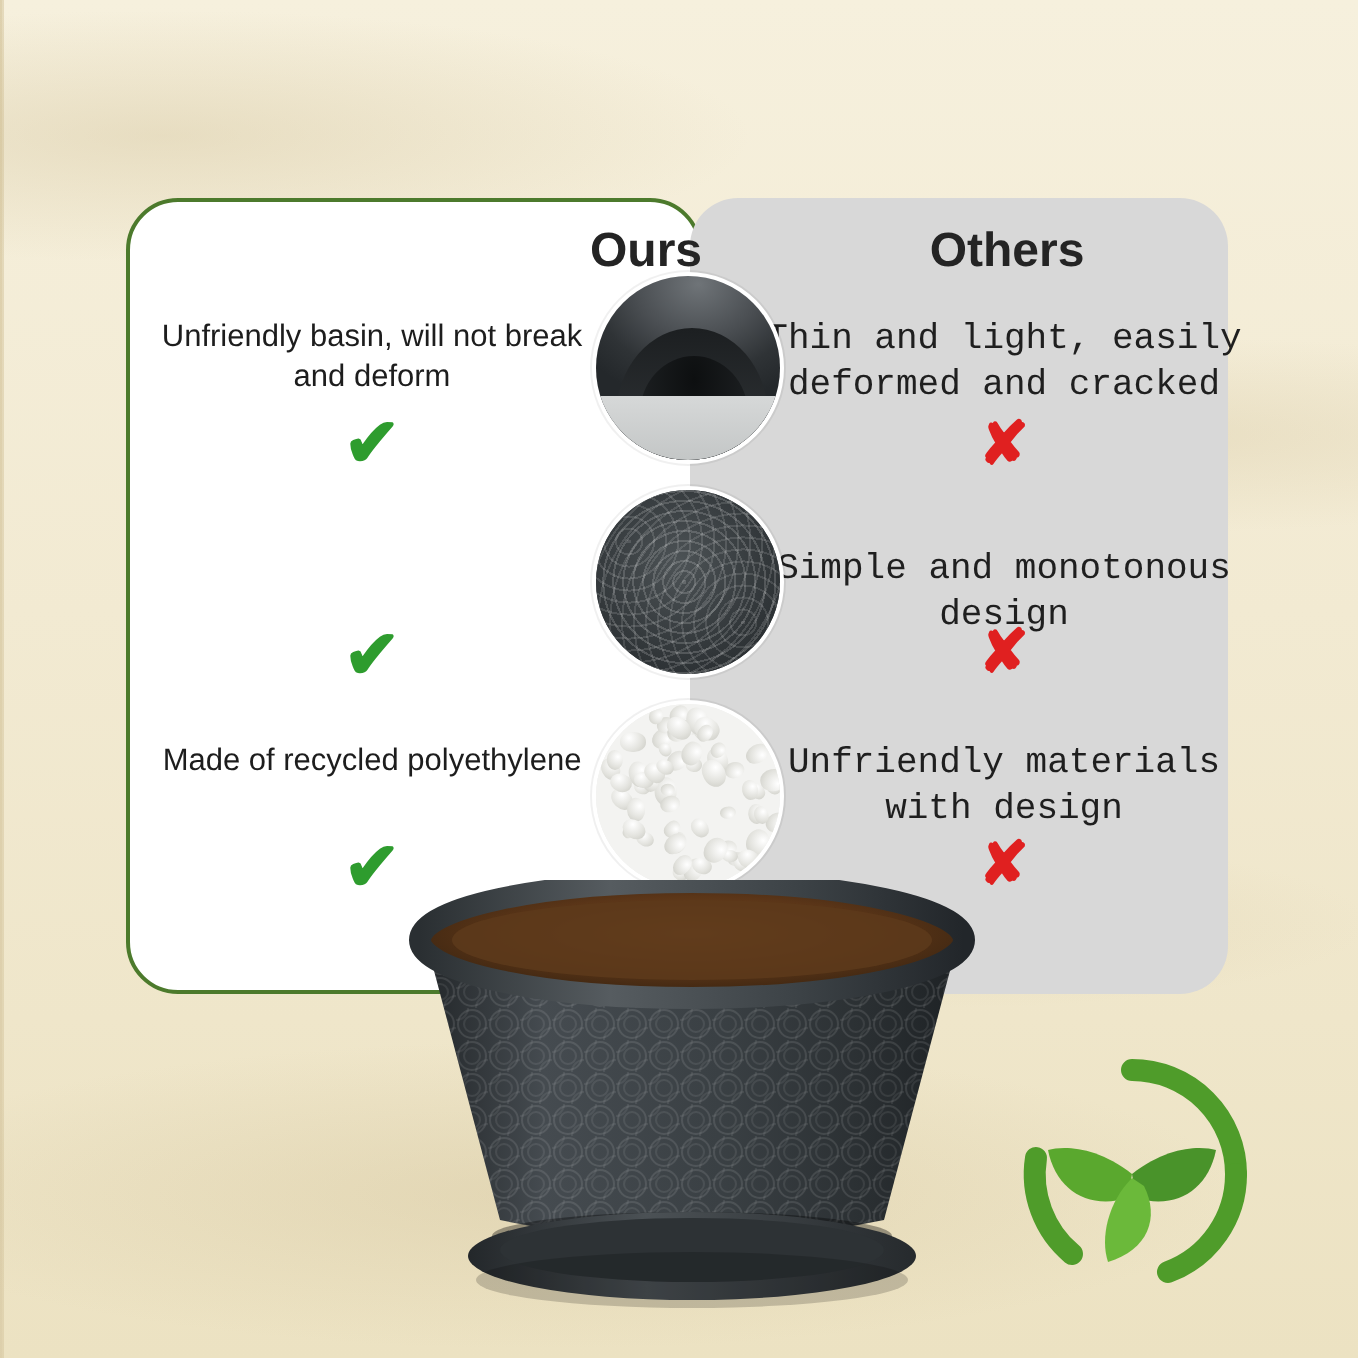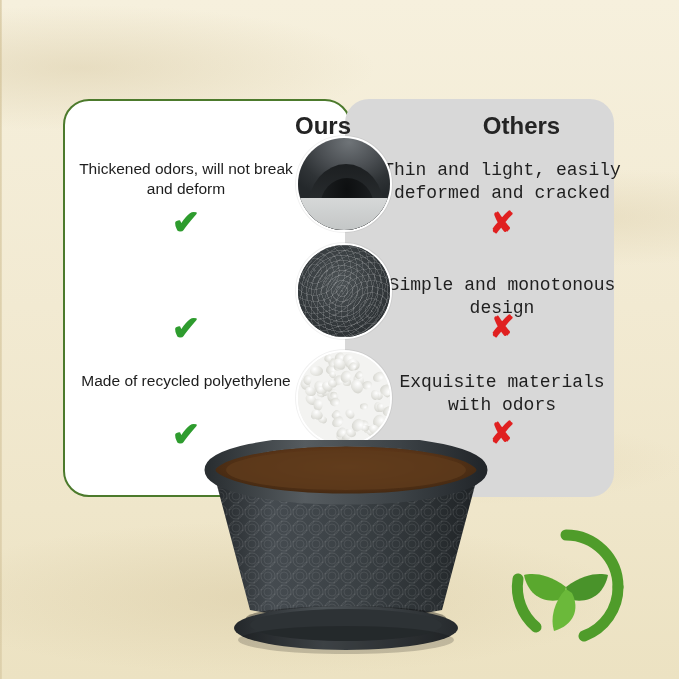--- a/index.html
+++ b/index.html
@@ -41,21 +41,21 @@
   .panel-others{
     position:absolute;left:345px;top:99px;width:269px;height:398px;
     background:#d8d8d8;border-radius:24px;
     box-sizing:border-box;
   }
 
   .col-head{
     position:absolute;text-align:center;font-size:24px;font-weight:bold;color:#242424;
   }
   .head-ours{left:63px;top:112px;width:288px;text-align:right;}
-  .head-others{left:363px;top:112px;width:317px;}
+  .head-others{left:345px;top:112px;width:317px;}
 
   .feat{
     position:absolute;text-align:center;color:#1f1f1f;line-height:1.28;
   }
   .feat.ours{left:66px;width:240px;font-size:15.5px;color:#1d1d1d;}
   .feat.others{left:382px;width:240px;font-size:18px;font-family:Liberation Mono, monospace;}
 
   .f-o1{top:159px;}
   .f-o2{top:265px;}
   .f-o3{top:371px;}
@@ -121,35 +121,35 @@
 
 <div id="page">
 
 
   <div class="panel-ours"></div>
   <div class="panel-others"></div>
 
   <div class="col-head head-ours">Ours</div>
   <div class="col-head head-others">Others</div>
 
-  <div class="feat ours f-o1">Thickened odors, will not break and deform</div>
+  <div class="feat ours f-o1">Unfriendly basin, will not break and deform</div>
   <div class="mark check c1">✔</div>
 
   <div class="mark check c2">✔</div>
 
   <div class="feat ours f-o3">Made of recycled polyethylene</div>
   <div class="mark check c3">✔</div>
 
   <div class="feat others f-x1">Thin and light, easily deformed and cracked</div>
   <div class="mark cross x1">✘</div>
 
   <div class="feat others f-x2">Simple and monotonous design</div>
   <div class="mark cross x2">✘</div>
 
-  <div class="feat others f-x3">Exquisite materials with odors</div>
+  <div class="feat others f-x3">Unfriendly materials with design</div>
   <div class="mark cross x3">✘</div>
 
   <div class="circ circ1">
     <div class="c1a"></div>
       <div class="c1b"></div>
       <div class="c1c"></div>
       <div class="c1d"></div>
   </div>
 
   <div class="circ circ2">

